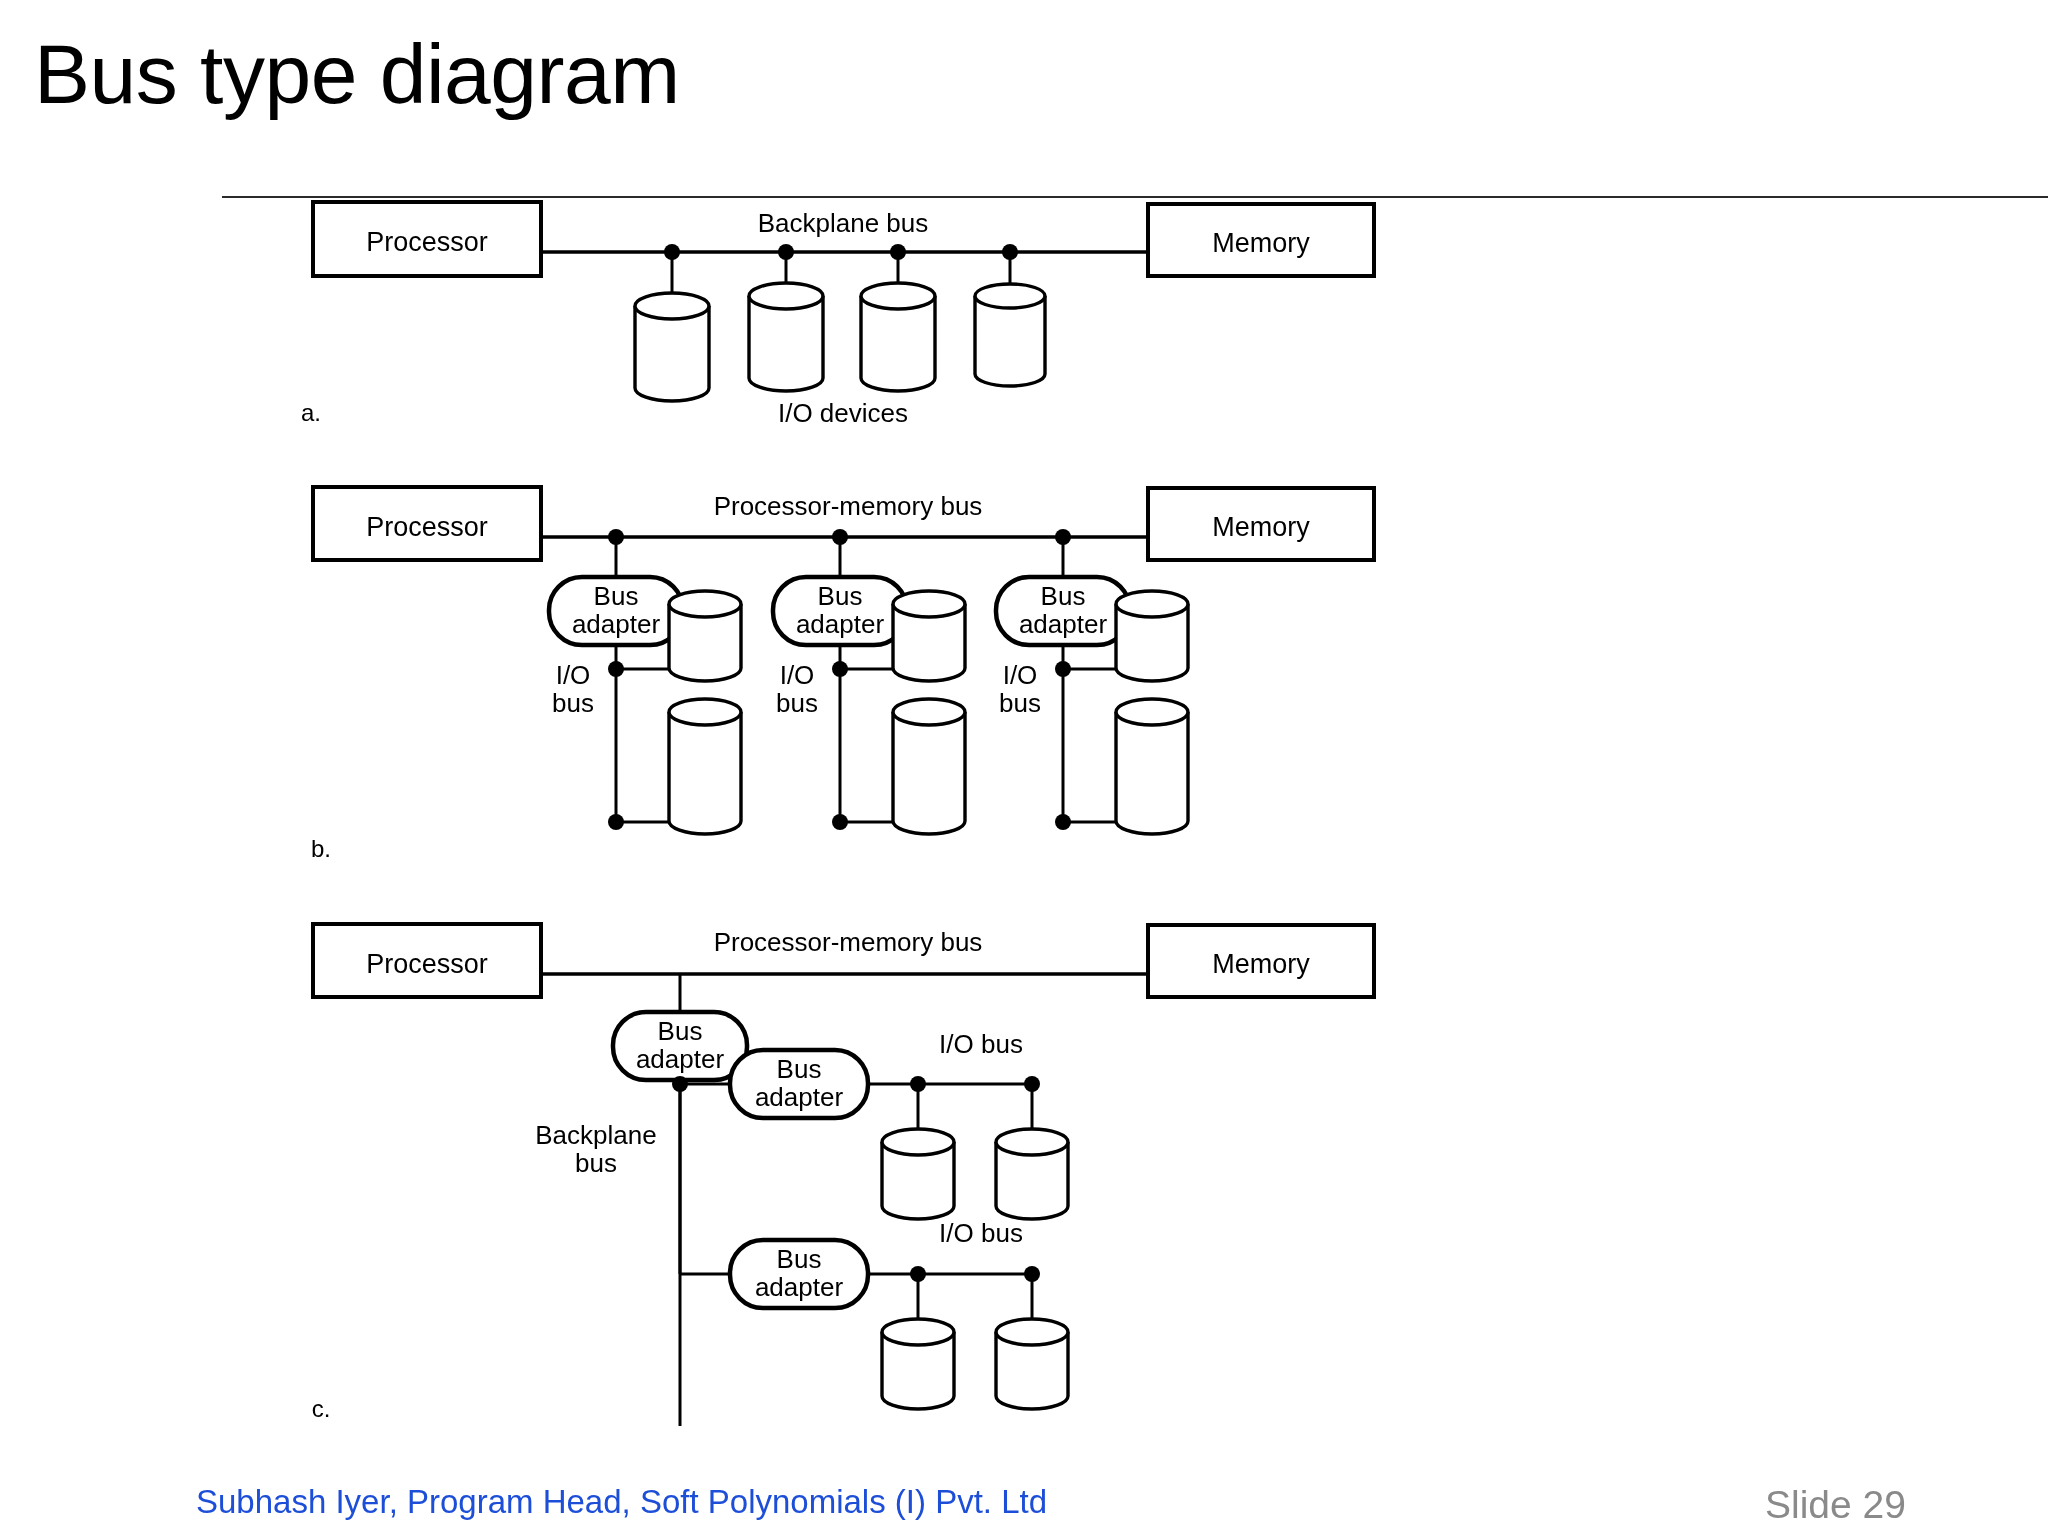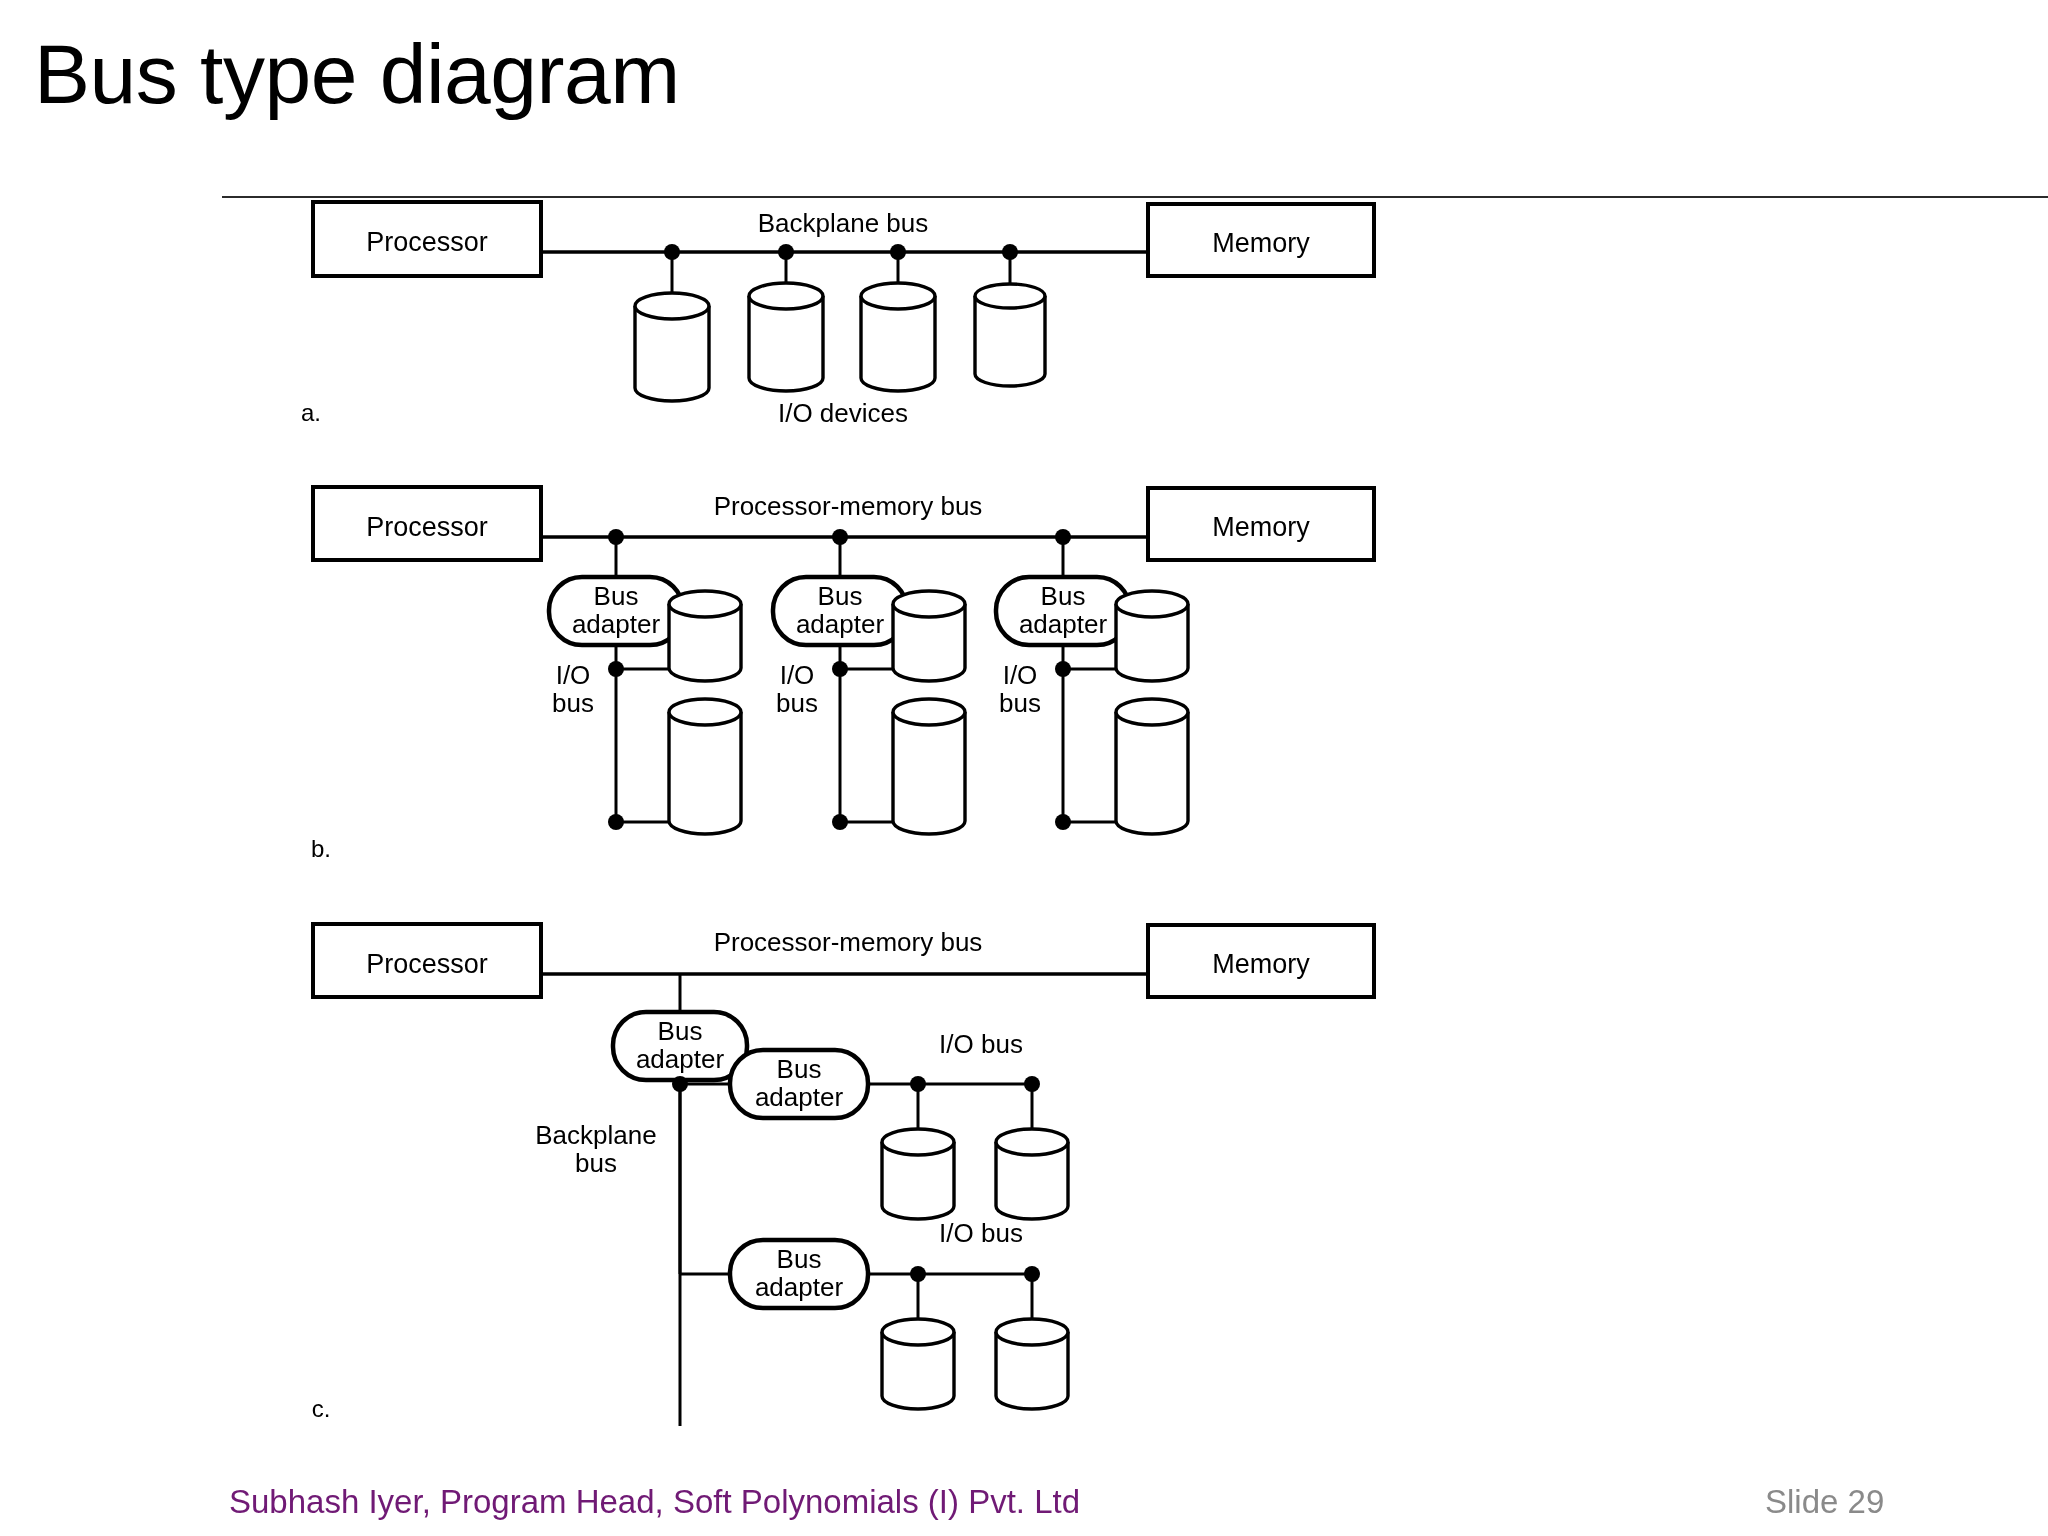--- a/index.html
+++ b/index.html
@@ -78,29 +78,28 @@
   .lbl-part {
     font-family: "Liberation Sans", sans-serif;
     font-size: 24px;
     fill: #000000;
   }
   #footer-left {
     position: absolute;
     left: 196px;
     top: 1483px;
     font-size: 33px;
-    color: #701a75;
+    color: #1d4ed8;
     white-space: nowrap;
-    margin-left: 33px;
   }
   #footer-right {
     position: absolute;
     left: 1765px;
     top: 1483px;
-    font-size: 33px;
+    font-size: 39px;
     color: #8a8a8a;
     white-space: nowrap;
   }
 </style>
 </head>
 <body>
 
 <div id="slide">
 
   <div id="slide-title">Bus type diagram</div>

